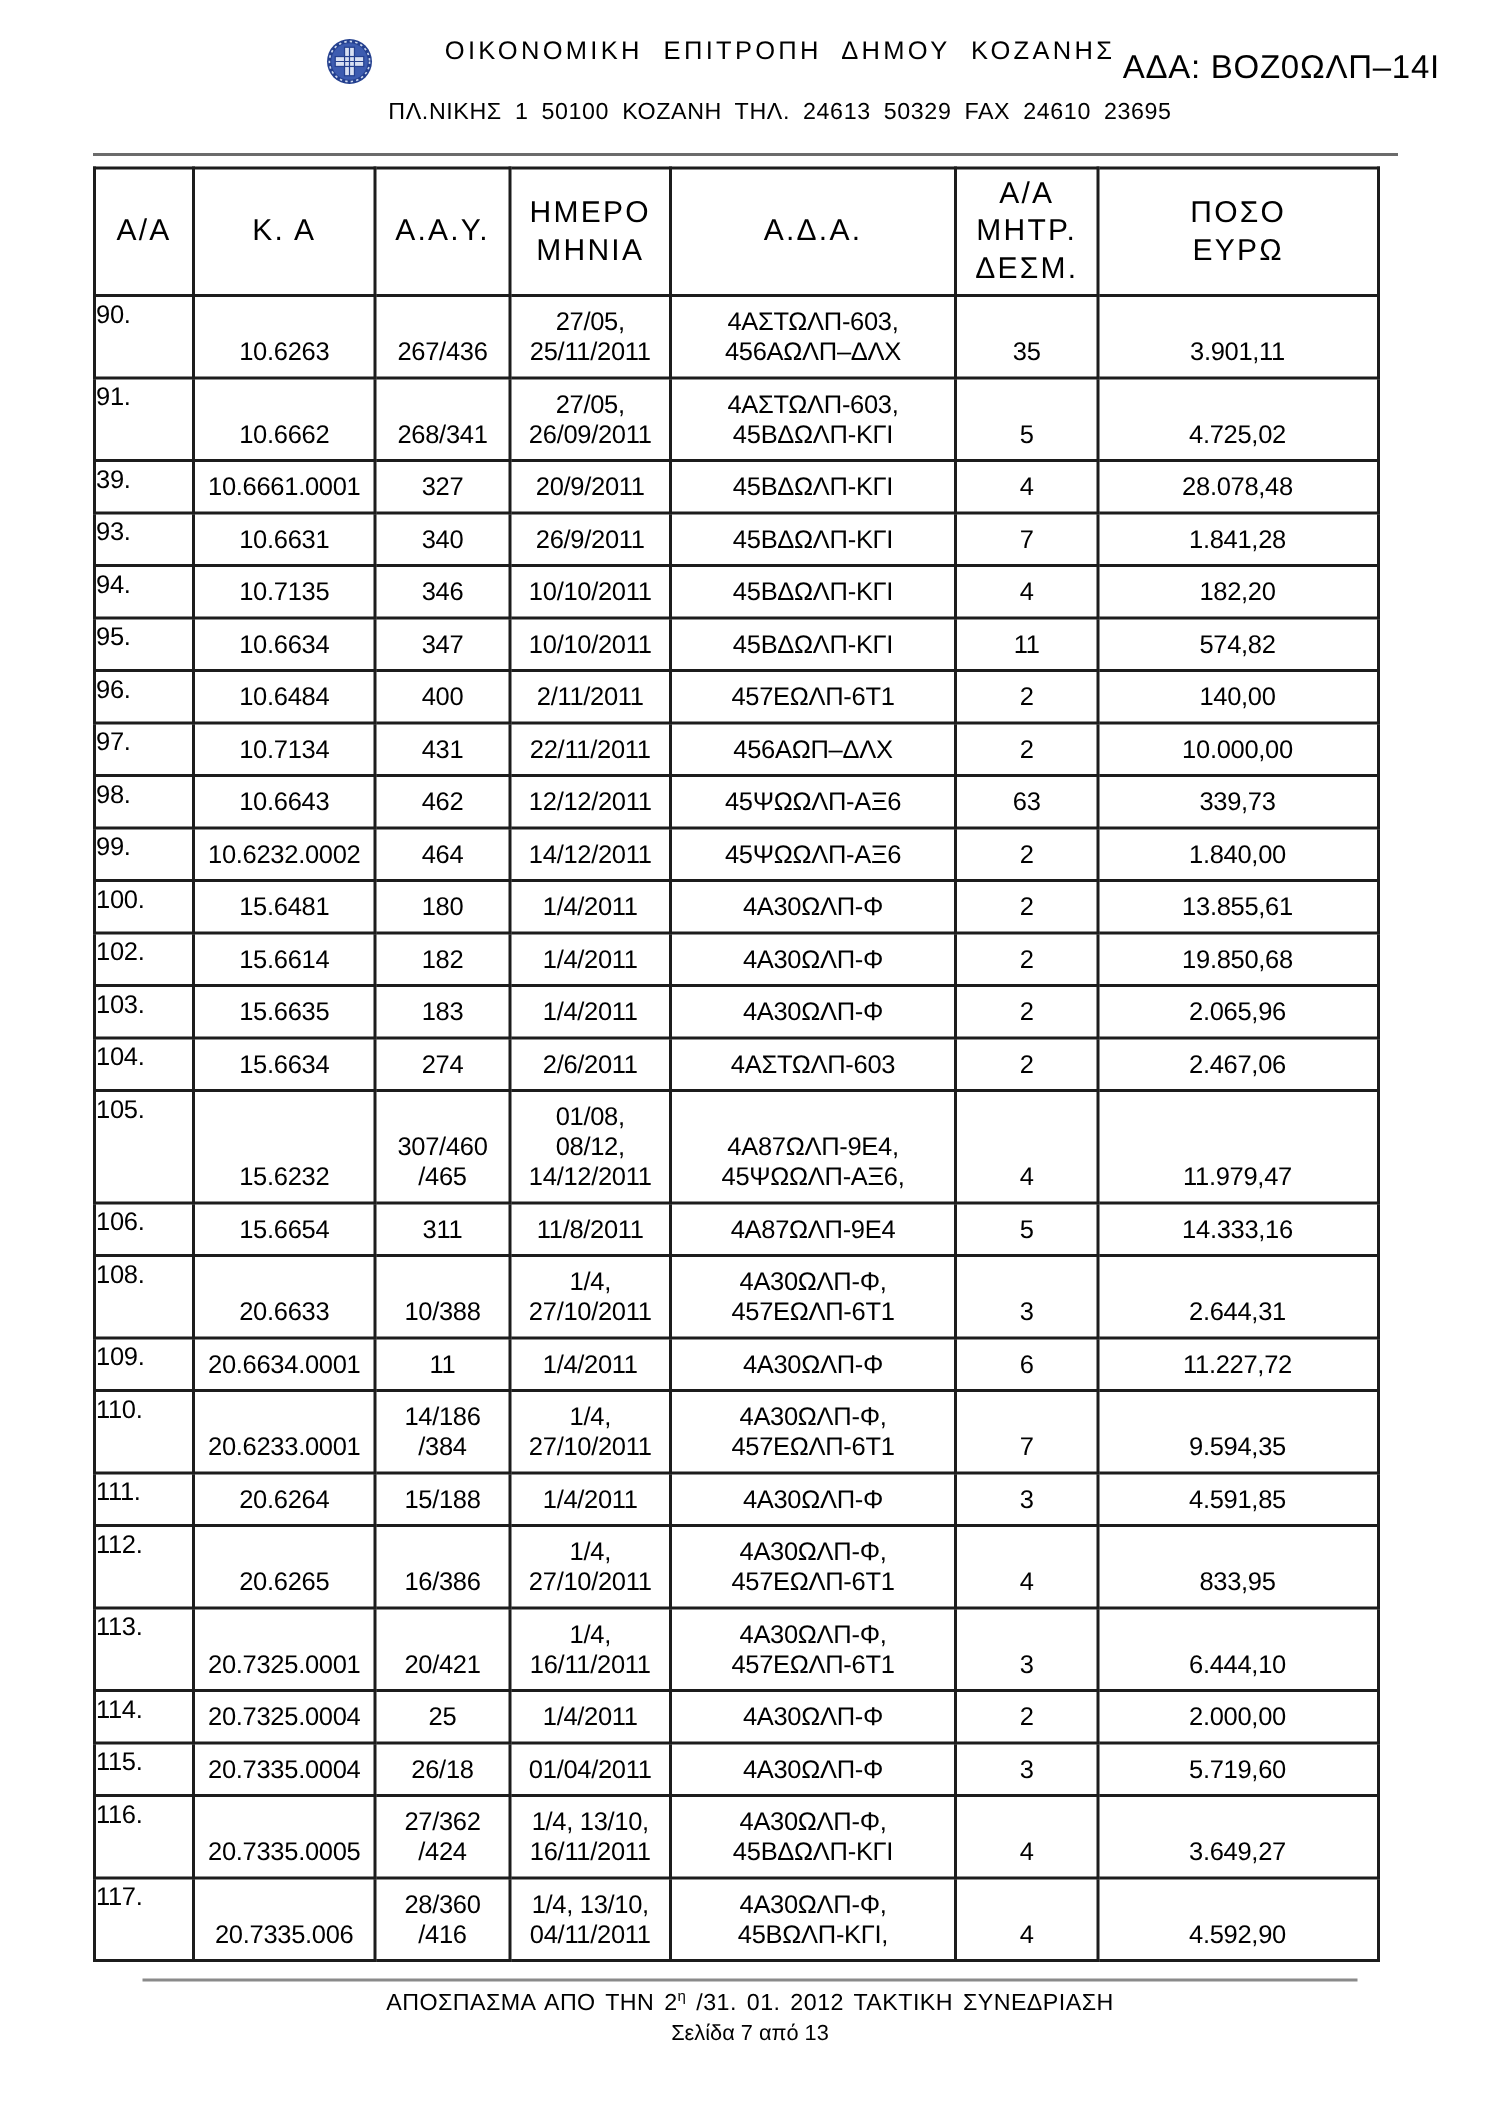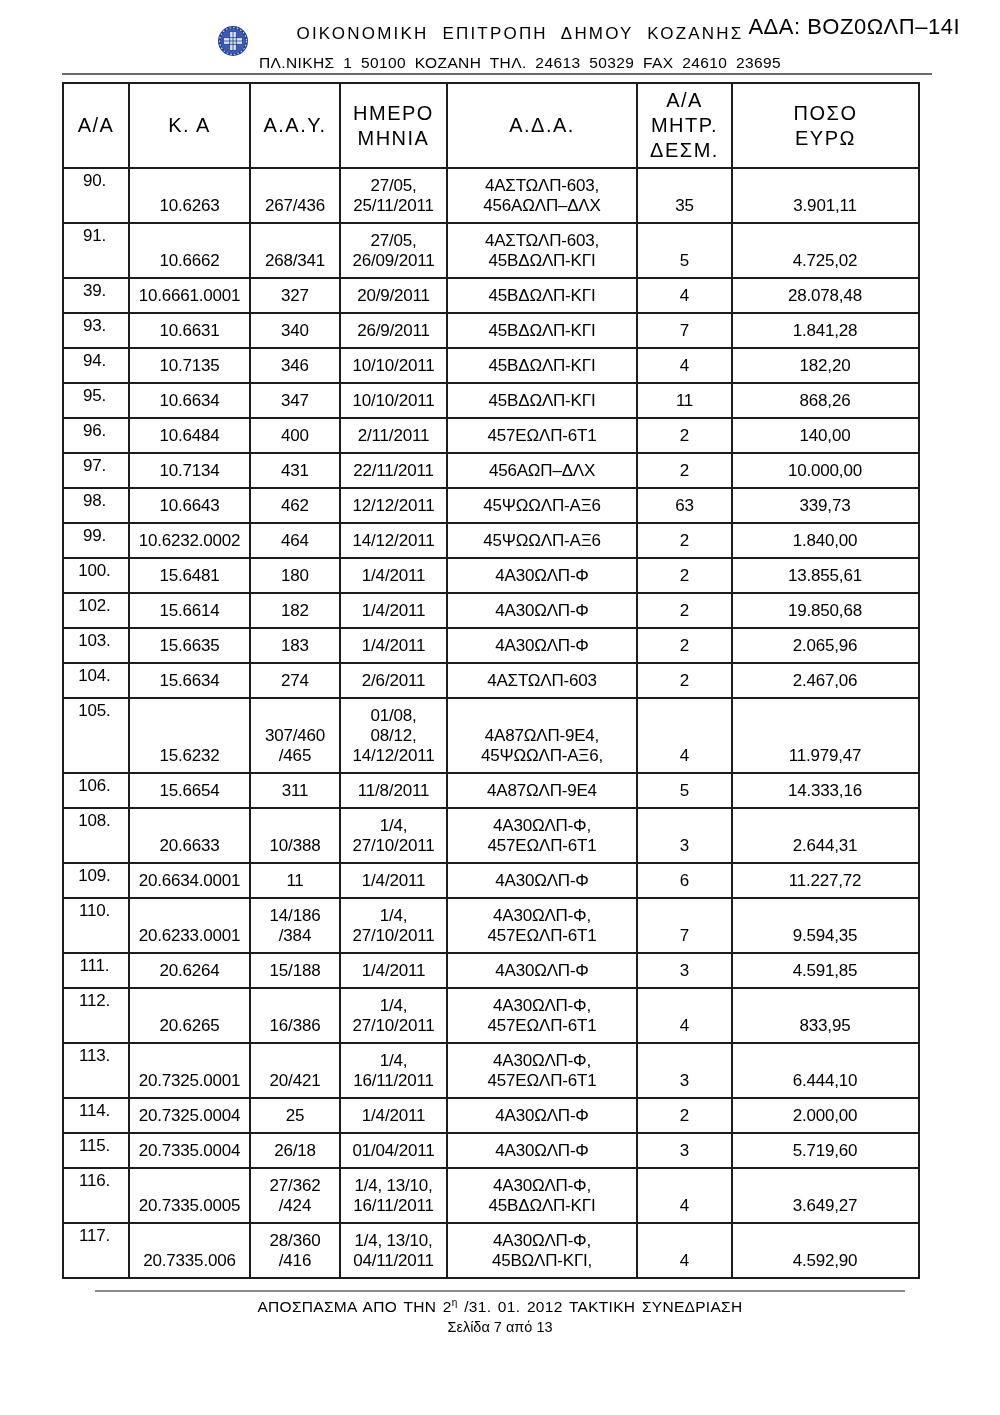--- a/index.html
+++ b/index.html
@@ -3,58 +3,58 @@
 <meta charset="utf-8">
 <style>
   * { margin:0; padding:0; box-sizing:border-box; }
   html,body { background:#ffffff; }
   body {
     width:1000px; height:1415px; position:relative;
     font-family:"Liberation Sans","DejaVu Sans",sans-serif;
     color:#000;
   }
   
-  .page-header { position:relative; height:75px; }
+  .page-header { position:relative; height:104px; }
   .header-rule {
     position:absolute; left:62px; right:68px; bottom:0;
     border-top:2px solid #6b6b6b;
   }
   .ada-code {
-    position:absolute; top:14px; right:40px;
+    position:absolute; top:32px; right:40px;
     font-size:22px; letter-spacing:0.5px; white-space:nowrap;
   }
   .org-logo { position:absolute; top:25px; left:217px; width:32px; height:32px; }
   .org-center {
     position:absolute; left:120px; width:800px; top:24px;
     text-align:center;
   }
   .org-name {
     font-size:17px; letter-spacing:2.2px; word-spacing:7px; white-space:nowrap;
   }
   .org-address {
-    margin-top:10px; font-size:15.5px; letter-spacing:0.4px; word-spacing:4px; white-space:nowrap;
+    margin-top:22px; font-size:15.5px; letter-spacing:0.4px; word-spacing:4px; white-space:nowrap;
   }
   
   table.records {
     margin-left:62px; margin-top:7px;
     width:856px; border-collapse:collapse; table-layout:fixed;
   }
   th,td {
     border:2px solid #1c1c1c; overflow:hidden;
     white-space:pre-line;
   }
   th {
     height:85px; font-weight:normal; vertical-align:middle; text-align:center;
     font-size:20px; line-height:25px; letter-spacing:1.5px; padding:2px;
   }
   td {
     font-size:17px; line-height:20px; letter-spacing:-0.2px;
     vertical-align:bottom; text-align:center; padding:7px 4px 6px;
   }
-  td.col-num { vertical-align:top; text-align:center; padding:2px 3px 0 0; }
+  td.col-num { vertical-align:top; text-align:left; padding:2px 3px 0 0; }
   td.col-poso { padding-right:5px; }
   
   .footer-rule {
     margin:11px 0 0 95px; width:810px; border-top:2px solid #8a8a8a;
   }
   .footer-session {
     margin-top:5px; text-align:center; font-size:15.5px; letter-spacing:0.3px; word-spacing:2px;
   }
   .footer-session sup { font-size:10px; }
   .footer-page { margin-top:3px; text-align:center; font-size:14.5px; }
@@ -157,21 +157,21 @@
         <td class="col-mitr">4</td>
         <td class="col-poso">182,20</td>
       </tr>
       <tr>
         <td class="col-num">95.</td>
         <td class="col-ka">10.6634</td>
         <td class="col-aay">347</td>
         <td class="col-date">10/10/2011</td>
         <td class="col-ada">45ΒΔΩΛΠ-ΚΓΙ</td>
         <td class="col-mitr">11</td>
-        <td class="col-poso">868,26</td>
+        <td class="col-poso">574,82</td>
       </tr>
       <tr>
         <td class="col-num">96.</td>
         <td class="col-ka">10.6484</td>
         <td class="col-aay">400</td>
         <td class="col-date">2/11/2011</td>
         <td class="col-ada">457ΕΩΛΠ-6Τ1</td>
         <td class="col-mitr">2</td>
         <td class="col-poso">140,00</td>
       </tr>

